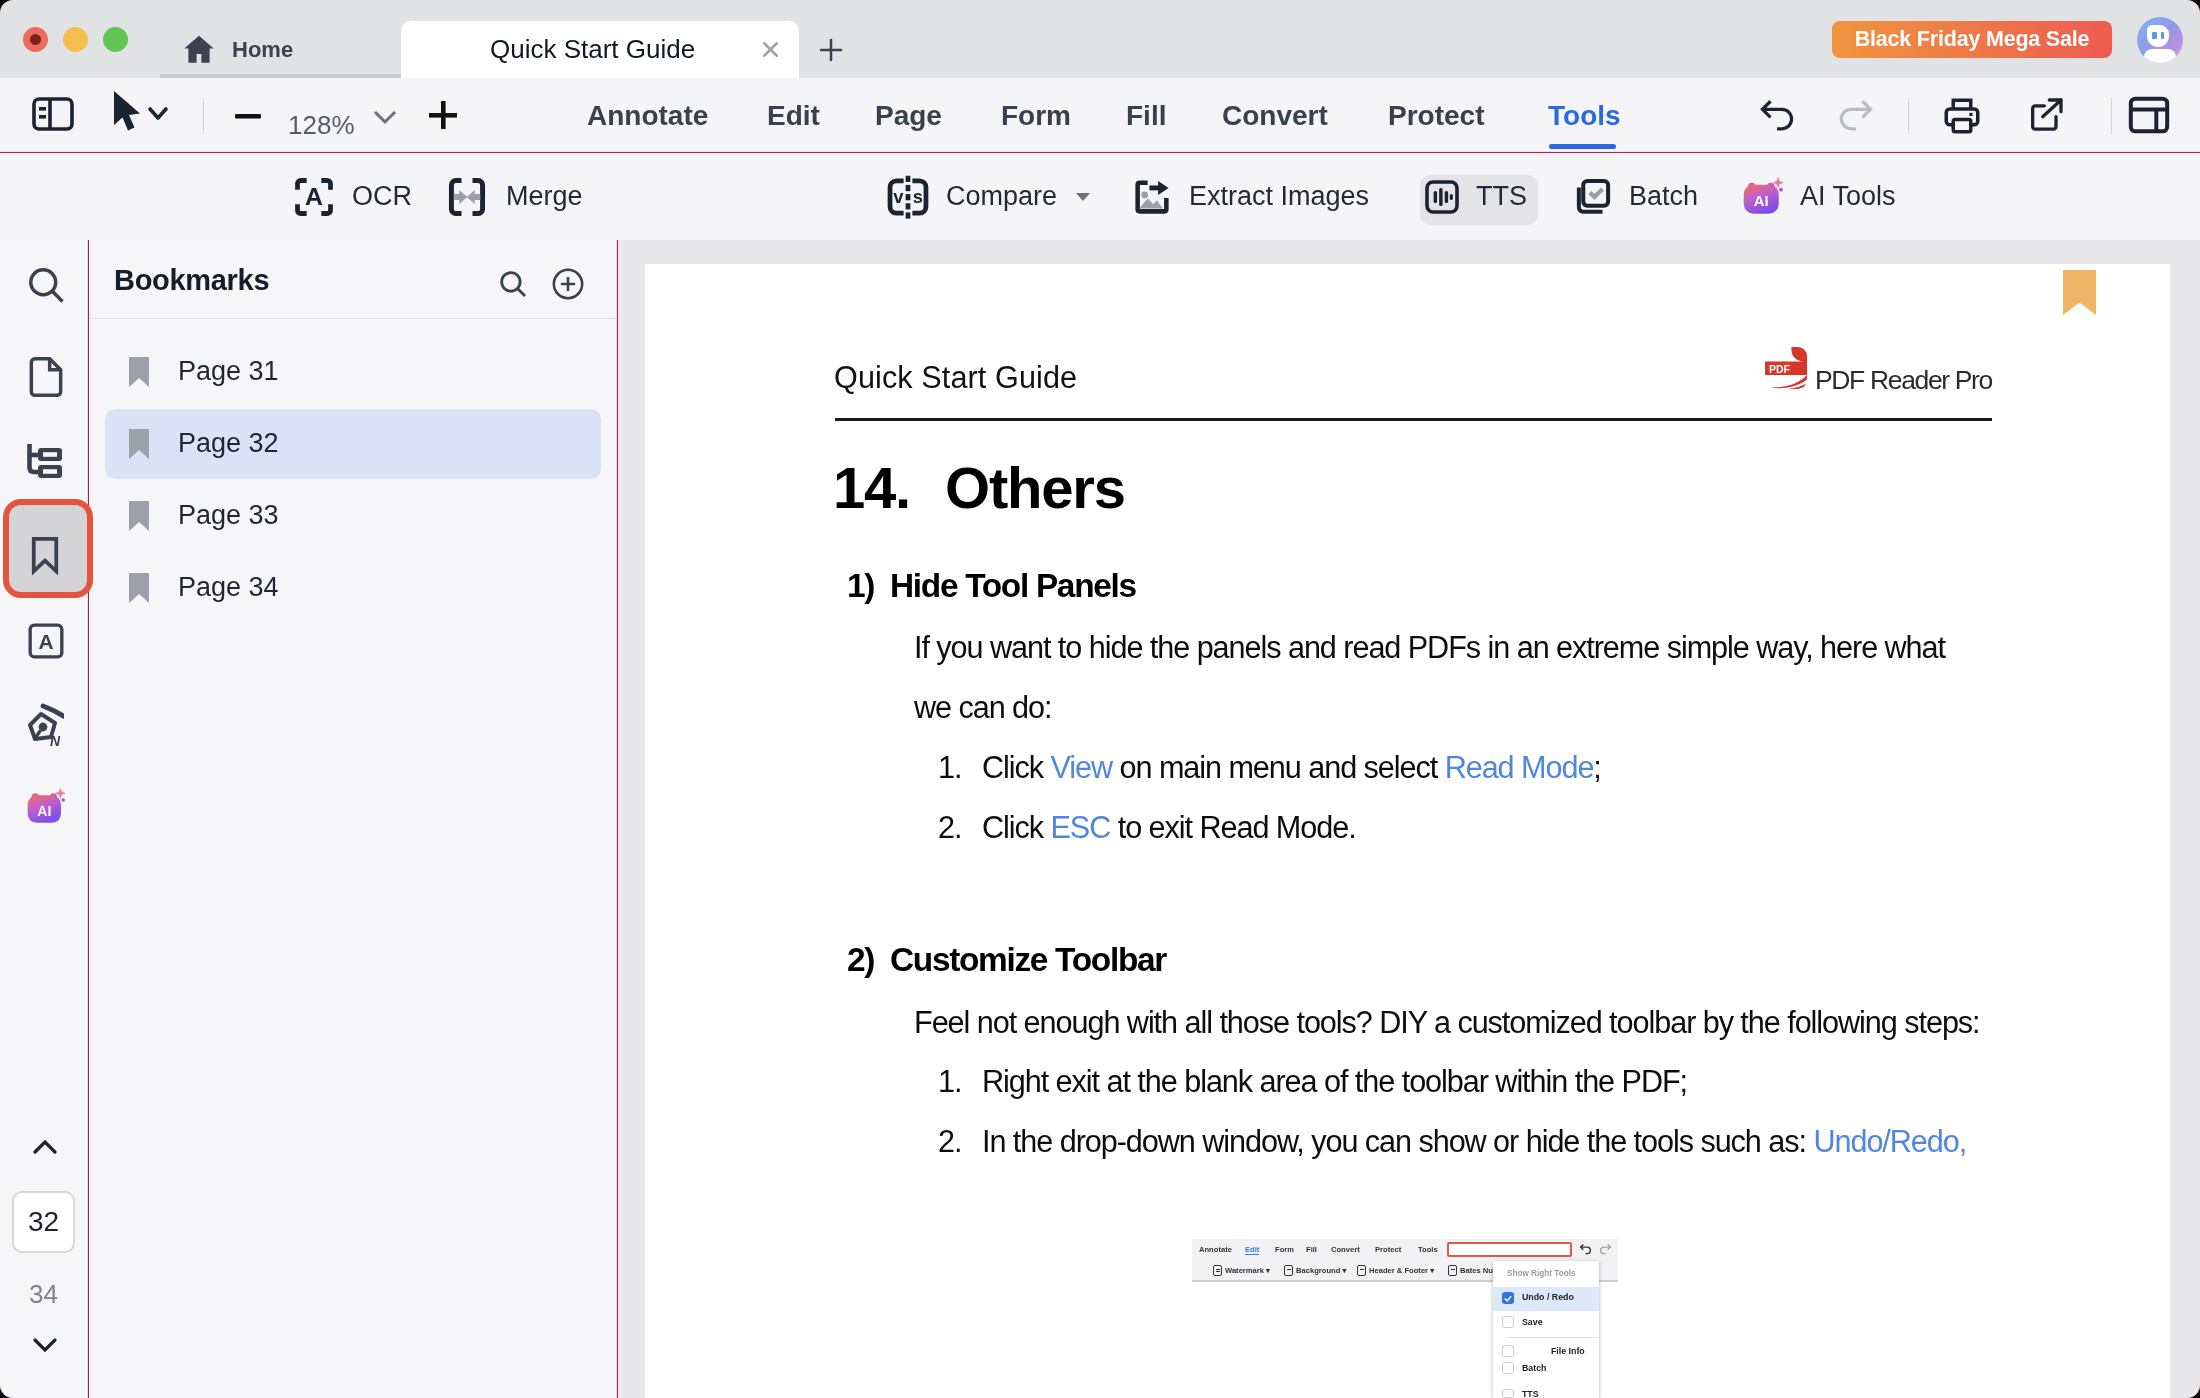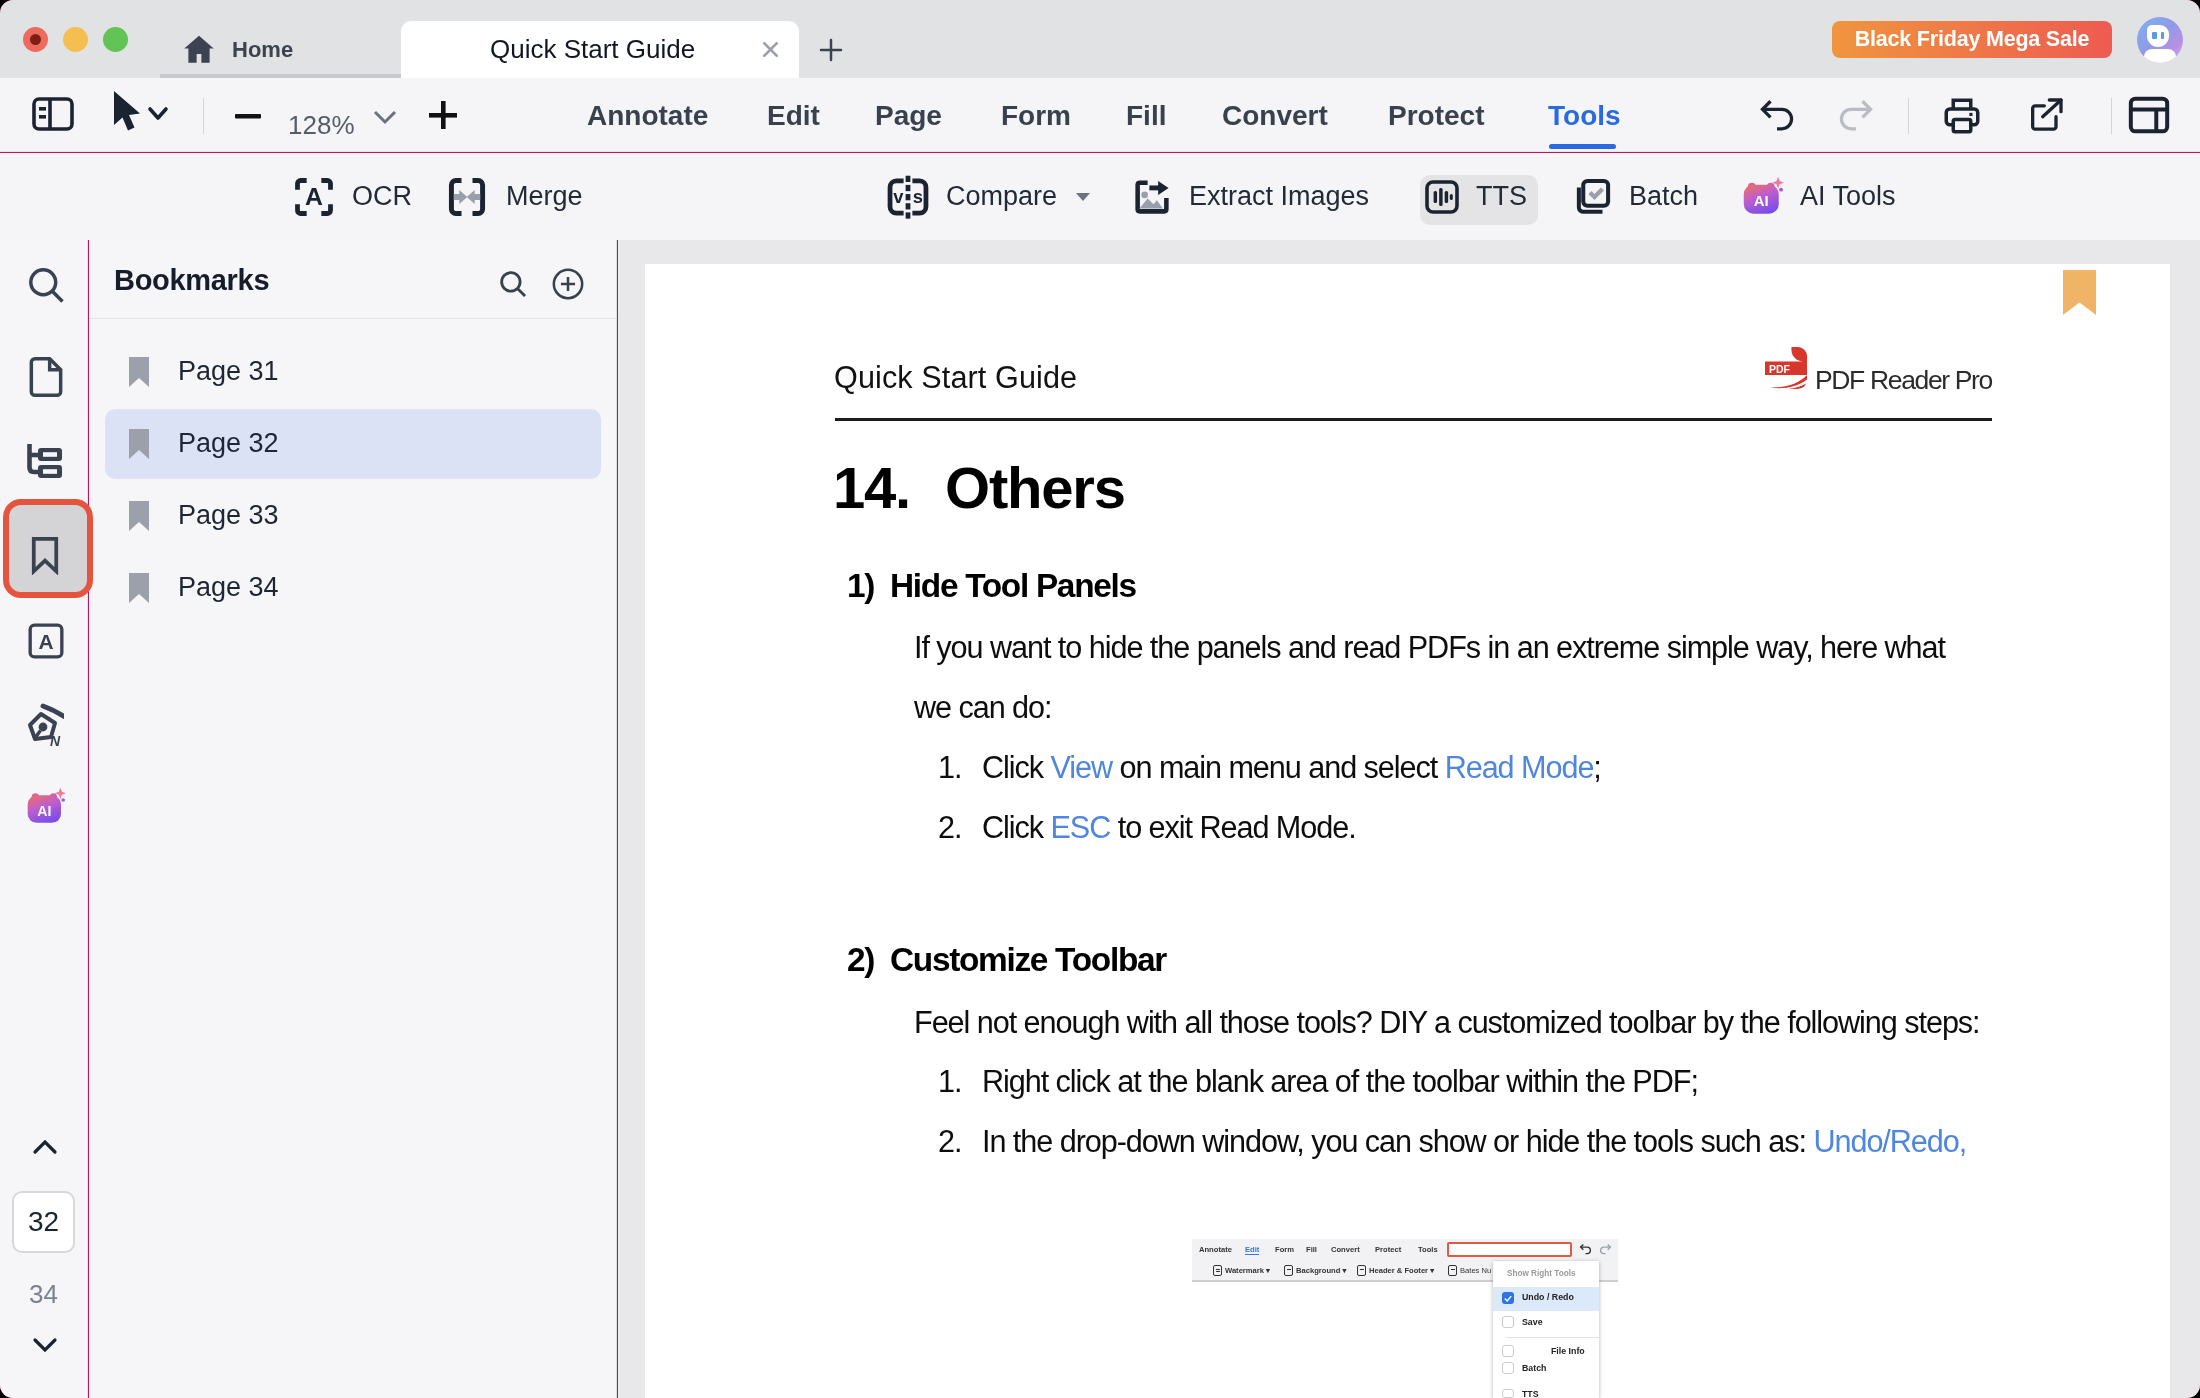--- a/index.html
+++ b/index.html
@@ -271,21 +271,21 @@
         <div class="body" style="left:269px;top:366px;">If you want to hide the panels and read PDFs in an extreme simple way, here what</div>
         <div class="body" style="left:269px;top:426px;">we can do:</div>
         <div class="body" style="left:293px;top:486px;">1.</div>
           <div class="body" style="left:337px;top:486px;">Click <span class="blue">View</span> on main menu and select <span class="blue">Read Mode</span>;</div>
         <div class="body" style="left:293px;top:546px;">2.</div>
           <div class="body" style="left:337px;top:546px;">Click <span class="blue">ESC</span> to exit Read Mode.</div>
         <div class="h2" style="left:202px;top:677px;">2)</div>
           <div class="h2" style="left:245px;top:677px;">Customize Toolbar</div>
         <div class="body" style="left:269px;top:741px;">Feel not enough with all those tools? DIY a customized toolbar by the following steps:</div>
         <div class="body" style="left:293px;top:800px;">1.</div>
-          <div class="body" style="left:337px;top:800px;">Right click at the blank area of the toolbar within the PDF;</div>
+          <div class="body" style="left:337px;top:800px;">Right exit at the blank area of the toolbar within the PDF;</div>
         <div class="body" style="left:293px;top:860px;">2.</div>
           <div class="body" style="left:337px;top:860px;">In the drop-down window, you can show or hide the tools such as: <span class="blue">Undo/Redo,</span></div>
         <div class="mini" id="mini">
           <div class="abs" style="left:0;top:0;width:426px;height:43px;background:#f2f2f4;border-bottom:2px solid #cfcfd3;"></div>
           <div class="abs" style="left:7px;top:6px;font-size:7.6px;font-weight:700;color:#333;letter-spacing:0;">Annotate</div>
           <div class="abs" style="left:53px;top:6px;font-size:7.6px;font-weight:700;color:#3076e8;border-bottom:1px solid #3076e8;">Edit</div>
           <div class="abs" style="left:83px;top:6px;font-size:7.6px;font-weight:700;color:#333;">Form</div>
           <div class="abs" style="left:114px;top:6px;font-size:7.6px;font-weight:700;color:#333;">Fill</div>
           <div class="abs" style="left:139px;top:6px;font-size:7.6px;font-weight:700;color:#333;">Convert</div>
           <div class="abs" style="left:183px;top:6px;font-size:7.6px;font-weight:700;color:#333;">Protect</div>
@@ -308,21 +308,21 @@
               <div style="position:absolute;left:1.5px;top:2.5px;width:4px;height:1.2px;background:#333;"></div>
             </div>
           <div class="abs" style="left:104px;top:27px;font-size:7.6px;font-weight:700;color:#333;">Background ▾</div>
           <div class="abs" style="left:165px;top:26px;width:9px;height:11px;border:1.2px solid #333;border-radius:2px;">
               <div style="position:absolute;left:1.5px;top:2.5px;width:4px;height:1.2px;background:#333;"></div>
             </div>
           <div class="abs" style="left:177px;top:27px;font-size:7.6px;font-weight:700;color:#333;">Header &amp; Footer ▾</div>
           <div class="abs" style="left:256px;top:26px;width:9px;height:11px;border:1.2px solid #333;border-radius:2px;">
               <div style="position:absolute;left:1.5px;top:2.5px;width:4px;height:1.2px;background:#333;"></div>
             </div>
-          <div class="abs" style="left:268px;top:27px;font-size:7.6px;font-weight:400;color:#333;">Bates Nu</div>
+          <div class="abs" style="left:268px;top:27px;font-size:7.6px;font-weight:700;color:#333;">Bates Nu</div>
           <div class="abs" style="left:301px;top:22px;width:106px;height:137px;background:#fff;box-shadow:0 1px 4px rgba(0,0,0,0.3);"></div>
           <div class="abs" style="left:315px;top:30px;font-size:8.2px;font-weight:700;color:#9a9a9a;">Show Right Tools</div>
           <div class="abs" style="left:301px;top:48px;width:106px;height:24px;background:#dce9fb;"></div>
           <div class="abs" style="left:310px;top:53px;width:12px;height:12px;background:#2f72e4;border-radius:3px;"></div>
           <svg class="abs" style="left:312px;top:56px;" width="8" height="7" viewBox="0 0 10 8">
               <path d="M1 4 4 7 9 1" fill="none" stroke="#fff" stroke-width="1.8"></path>
             </svg>
           <div class="abs" style="left:330px;top:53px;font-size:8.8px;font-weight:700;color:#222;">Undo / Redo</div>
           <div class="abs" style="left:310px;top:77px;width:12px;height:12px;border:1px solid #ccc;border-radius:3px;background:#fff;"></div>
           <div class="abs" style="left:330px;top:78px;font-size:8.8px;font-weight:700;color:#222;">Save</div>

